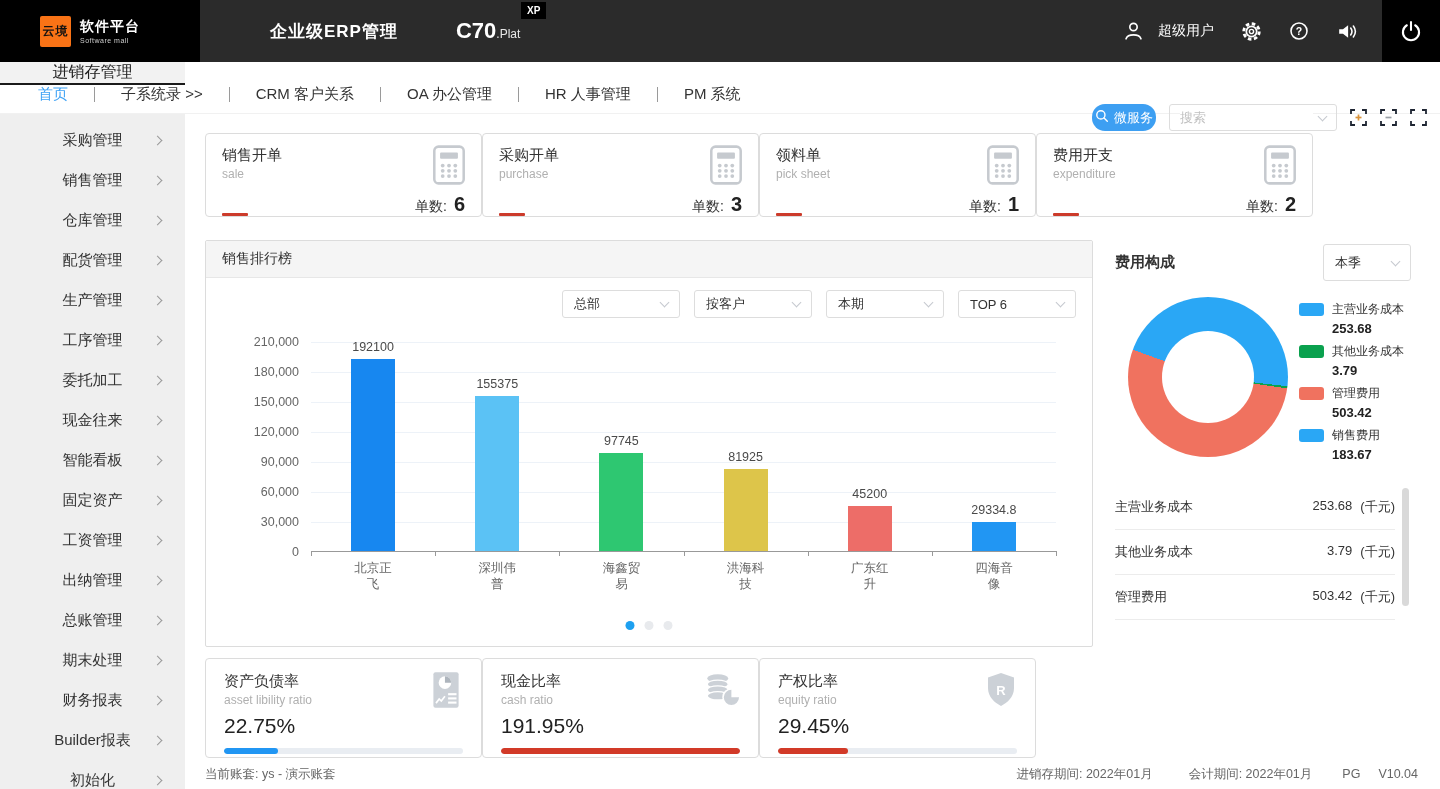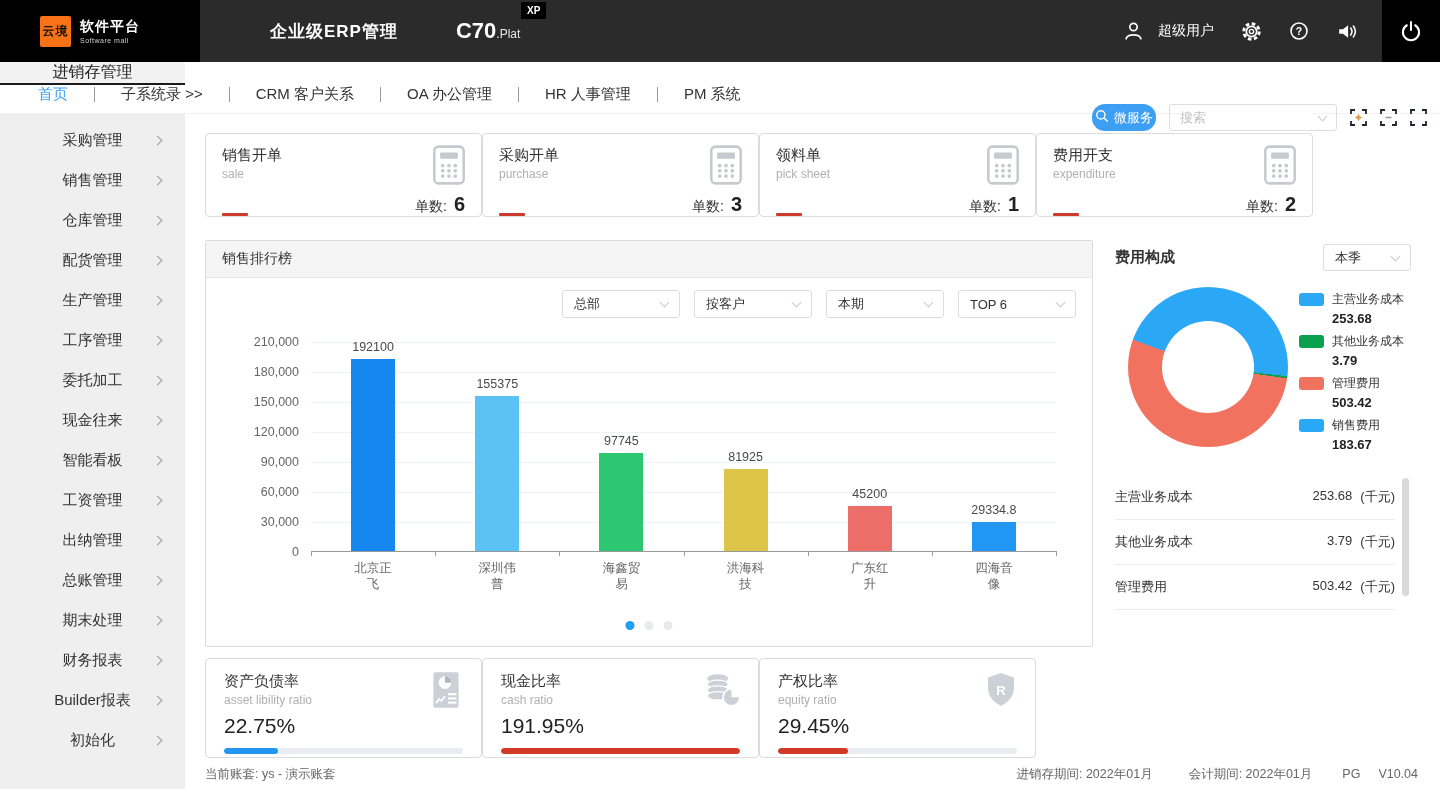--- a/index.html
+++ b/index.html
@@ -64,21 +64,21 @@
 
   
   .mid-row { display:flex; gap:22px; margin-top:23px; }
   .chart-panel { width:888px; flex:0 0 auto; height:407px; border:1px solid #dcdcdc; border-radius:2px; background:#fff; }
   .chart-panel-header { height:37px; background:#f5f5f5; border-bottom:1px solid #e7e7e7; display:flex; align-items:center;
     padding-left:16px; font-size:14px; color:#333; border-radius:3px 3px 0 0; }
   .chart-body { position:relative; height:368px; }
   .filters { position:absolute; top:12px; right:16px; display:flex; gap:14px; }
   .dropdown { width:118px; height:28px; border:1px solid #ddd; border-radius:3px; display:flex; align-items:center;
     justify-content:space-between; padding:0 11px; font-size:13px; color:#333; background:#fff; cursor:pointer; }
-  .dropdown.small { width:88px; height:27px; }
+  .dropdown.small { width:88px; height:37px; }
   .plot { position:absolute; left:105px; top:64px; width:745px; height:210px; border-bottom:1px solid #999; }
   .gridline { position:absolute; left:0; right:0; height:1px; background:#edf2f8; }
   .ylabel { position:absolute; left:-86px; width:74px; text-align:right; font-size:12.5px; color:#666; transform:translateY(-50%); }
   .bar { position:absolute; bottom:0; width:44px; }
   .bar-val { position:absolute; width:90px; text-align:center; font-size:12.5px; color:#4a4a4a; }
   .tick { position:absolute; top:100%; width:1px; height:5px; background:#999; }
   .xlabel { position:absolute; top:218px; width:46px; text-align:center; font-size:12.5px; color:#666; line-height:1.3;
     line-break:anywhere; word-break:break-all; }
   .dots { position:absolute; bottom:16px; left:50%; transform:translateX(-50%); display:flex; gap:10px; }
   .dot { width:9px; height:9px; border-radius:50%; background:#e8eaed; cursor:pointer; }
@@ -280,20 +280,24 @@
         </div>
         <div class="side-item">
           <span>现金往来</span>
           <span class="chev-r"></span>
         </div>
         <div class="side-item">
           <span>智能看板</span>
           <span class="chev-r"></span>
         </div>
         <div class="side-item">
+          <span>固定资产</span>
+          <span class="chev-r"></span>
+        </div>
+        <div class="side-item">
           <span>工资管理</span>
           <span class="chev-r"></span>
         </div>
         <div class="side-item">
           <span>出纳管理</span>
           <span class="chev-r"></span>
         </div>
         <div class="side-item">
           <span>总账管理</span>
           <span class="chev-r"></span>

